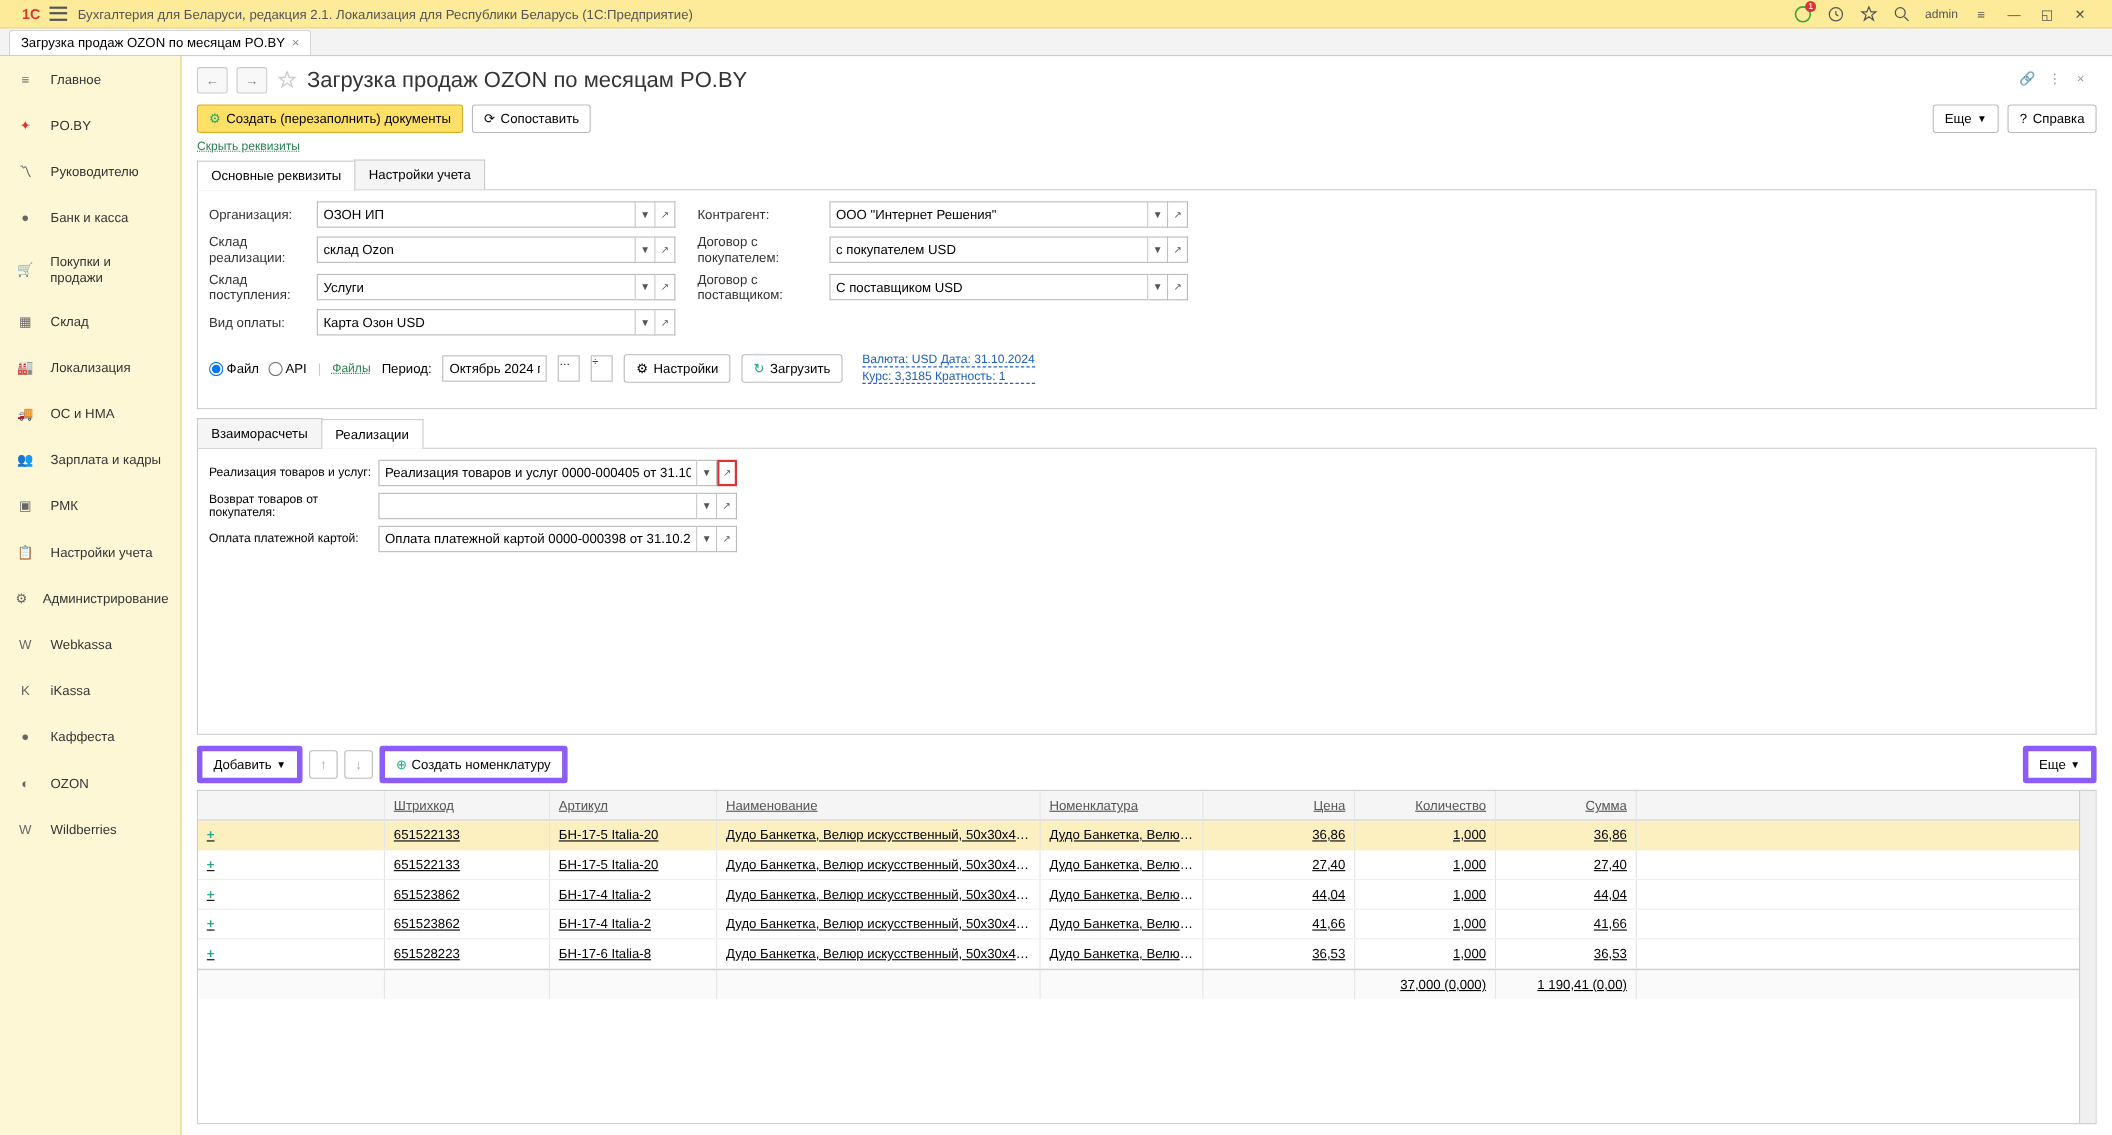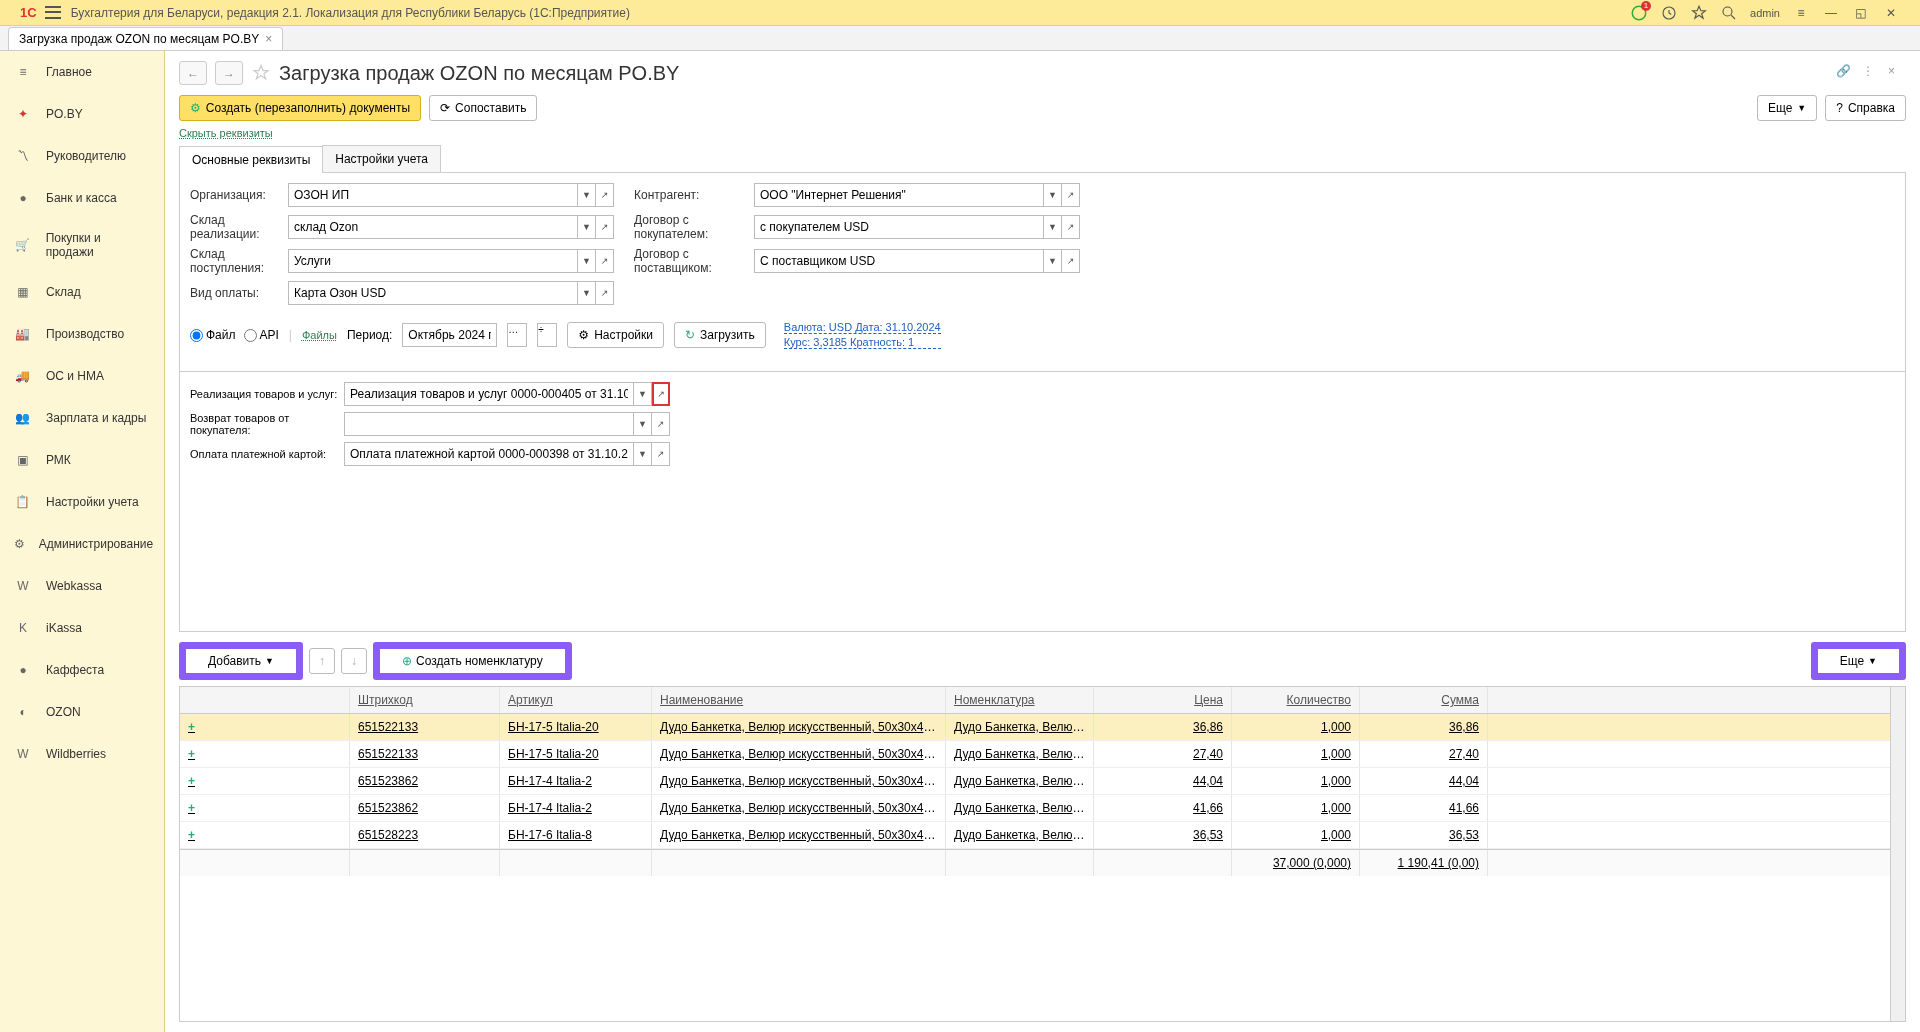--- a/index.html
+++ b/index.html
@@ -76,21 +76,21 @@
 .sub-tabs { display: flex; border-bottom: 1px solid #ccc; margin-top: 8px; }
 .sub-tab { padding: 6px 12px; border: 1px solid #ccc; border-bottom: none; background: #f5f5f5; cursor: pointer; margin-right: -1px; font-size: 12px; }
 .sub-tab.active { background: #fff; position: relative; top: 1px; }
 
 .sub-panel { border: 1px solid #ccc; border-top: none; padding: 10px; height: 260px; }
 .doc-row { display: flex; align-items: center; margin-bottom: 6px; }
 .doc-label { width: 154px; font-size: 11px; }
 .doc-input { width: 290px; height: 24px; border: 1px solid #bbb; padding: 0 5px; font-size: 12px; overflow: hidden; white-space: nowrap; }
 
 .table-toolbar { display: flex; align-items: center; gap: 6px; margin-top: 10px; }
-.tbtn { padding: 5px 22px; border: 7px solid #8b5cf6; background: #fff; border-radius: 3px; cursor: pointer; display: flex; align-items: center; gap: 4px; font-size: 12px; }
+.tbtn { padding: 5px 10px; border: 5px solid #8b5cf6; background: #fff; border-radius: 3px; cursor: pointer; display: flex; align-items: center; gap: 4px; font-size: 12px; }
 .tbtn .caret { font-size: 9px; }
 .arrow-btn { width: 26px; height: 26px; border: 1px solid #bbb; background: #fff; border-radius: 3px; cursor: pointer; color: #aaa; display: flex; align-items: center; justify-content: center; }
 .table-toolbar .spacer { flex: 1; }
 
 .table-wrap { border: 1px solid #ccc; margin-top: 6px; flex: 1; display: flex; flex-direction: column; overflow: hidden; }
 .thead { display: flex; background: #f5f5f5; border-bottom: 1px solid #ccc; }
 .th, .td { padding: 6px 8px; border-right: 1px solid #e5e5e5; font-size: 12px; overflow: hidden; white-space: nowrap; text-overflow: ellipsis; text-decoration: underline; }
 .th { color: #555; }
 .col-actions { width: 170px; }
 .col-barcode { width: 150px; }
@@ -180,21 +180,21 @@
       <div class="item">
         <span class="icon">🛒</span>
         <span>Покупки и продажи</span>
       </div>
       <div class="item">
         <span class="icon">▦</span>
         <span>Склад</span>
       </div>
       <div class="item">
         <span class="icon">🏭</span>
-        <span>Производство</span>
+        <span>Локализация</span>
       </div>
       <div class="item">
         <span class="icon">🚚</span>
         <span>ОС и НМА</span>
       </div>
       <div class="item">
         <span class="icon">👥</span>
         <span>Зарплата и кадры</span>
       </div>
       <div class="item">
@@ -361,20 +361,24 @@
             <span style="color:#2a8">↻</span> 
             <span>Загрузить</span>
           </div>
         <div class="info-links">
           <span class="link-blue">Валюта: USD Дата: 31.10.2024</span>
           <span class="link-blue">Курс: 3,3185 Кратность: 1</span>
         </div>
       </div>
     </div>
 
+    <div class="sub-tabs">
+      <div class="sub-tab">Взаиморасчеты</div>
+      <div class="sub-tab active">Реализации</div>
+    </div>
 
     <div class="sub-panel">
       <div class="doc-row">
         <span class="doc-label">Реализация товаров и услуг:</span>
         <div class="form-input-wrap">
           <input class="doc-input" value="Реализация товаров и услуг 0000-000405 от 31.10.2024 23:0" style="">
           <div class="input-btn">▼</div>
           <div class="input-btn highlight">↗</div>
         </div>
       </div>

